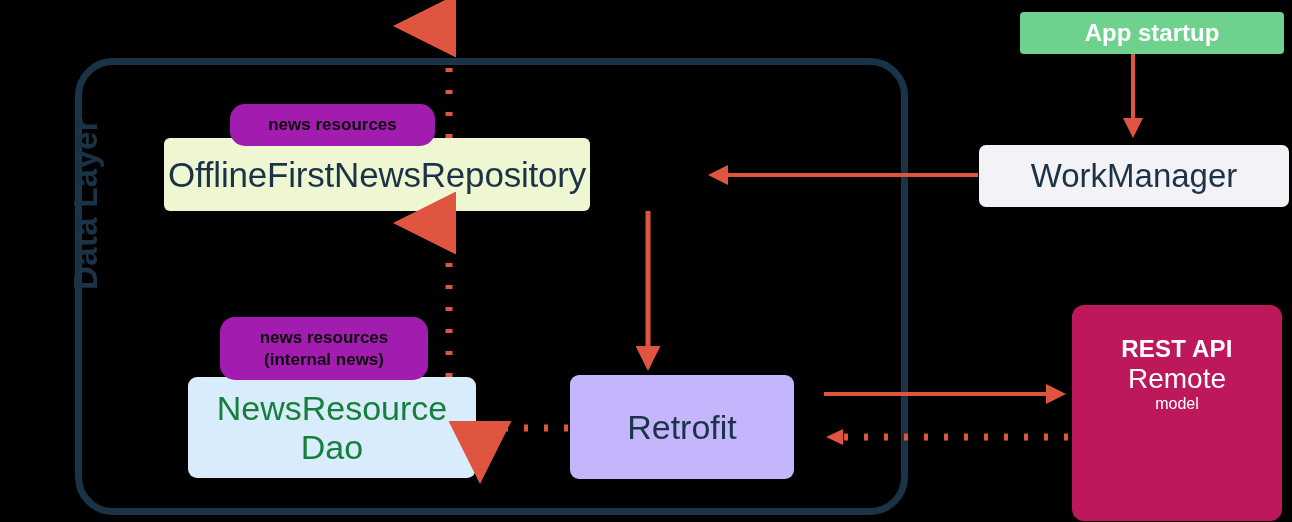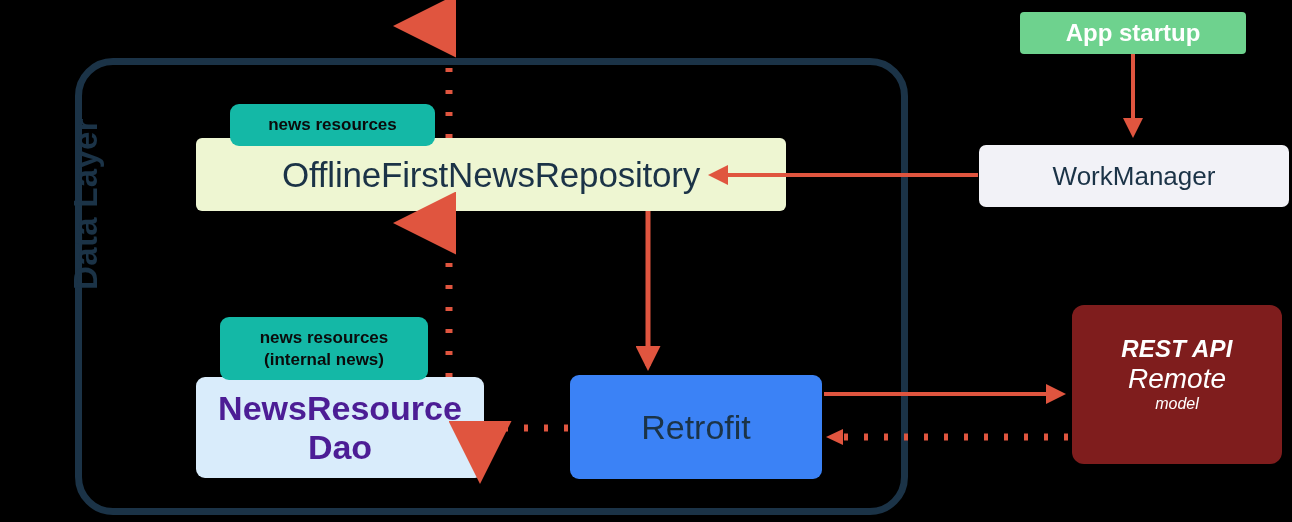--- a/index.html
+++ b/index.html
@@ -64,111 +64,110 @@
     box-sizing: border-box;
     display: flex;
     flex-direction: column;
     align-items: center;
     justify-content: center;
     text-align: center;
     z-index: 4;
   }
 
   .node-repository {
-    left: 196px;
+    left: 164px;
     top: 138px;
-    width: 590px;
+    width: 426px;
     height: 73px;
     background: #eef6d2;
     border-radius: 6px;
     color: #1b3347;
     font-size: 35px;
     font-weight: 400;
     letter-spacing: -0.2px;
   }
 
   .node-dao {
-    left: 196px;
+    left: 188px;
     top: 377px;
     width: 288px;
     height: 101px;
     background: #d9ecfb;
     border-radius: 9px;
-    color: #4c1d95;
+    color: #15803d;
     font-size: 34px;
-    font-weight: 700;
+    font-weight: 400;
     line-height: 1.12;
   }
 
   .node-retrofit {
     left: 570px;
     top: 375px;
-    width: 252px;
+    width: 224px;
     height: 104px;
-    background: #3b82f6;
+    background: #c4b5fd;
     border-radius: 9px;
     color: #1b3347;
     font-size: 34px;
     font-weight: 400;
     line-height: 1.12;
   }
 
   .node-workmanager {
     left: 979px;
     top: 145px;
     width: 310px;
     height: 62px;
     background: #f2f2f7;
     border-radius: 7px;
     color: #1b3347;
-    font-size: 26px;
+    font-size: 33px;
     font-weight: 400;
   }
 
   .node-appstartup {
     left: 1020px;
     top: 12px;
-    width: 226px;
+    width: 264px;
     height: 42px;
     background: #6ed28e;
     border-radius: 4px;
     color: #ffffff;
     font-size: 24px;
     font-weight: 700;
   }
 
   .node-server {
     left: 1072px;
     top: 305px;
     width: 210px;
-    height: 159px;
-    background: #7f1d1d;
+    height: 216px;
+    background: #be185d;
     border-radius: 12px;
     color: #ffffff;
     justify-content: flex-start;
     padding-top: 30px;
-    font-style: italic;
   }
   .server-api {
     font-size: 24px;
     font-weight: 700;
     letter-spacing: 0.2px;
   }
   .server-name {
     font-size: 28px;
     font-weight: 400;
     line-height: 1.14;
   }
 
   
   .edge-label {
     position: absolute;
     box-sizing: border-box;
-    background: #14b8a6;
-    border-radius: 9px;
+    background: #a21caf;
+    border-radius: 15px;
     color: #0b0b0b;
     font-size: 17px;
     font-weight: 700;
     display: flex;
     flex-direction: column;
     align-items: center;
     justify-content: center;
     text-align: left;
     line-height: 1.28;
     z-index: 6;

